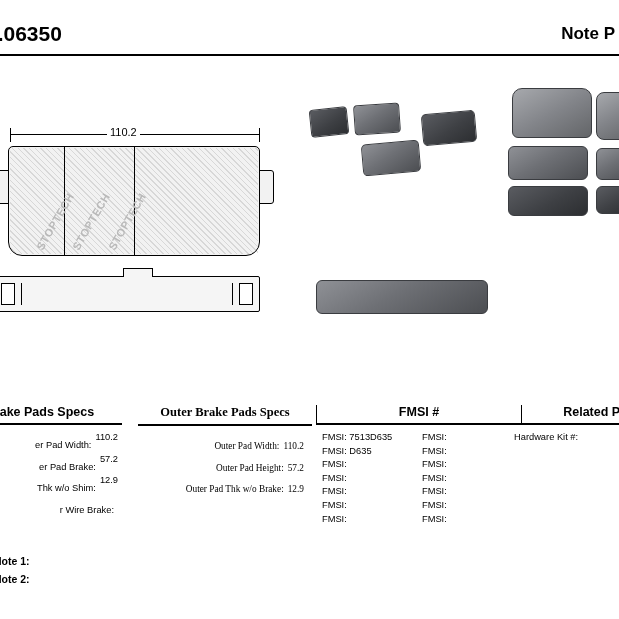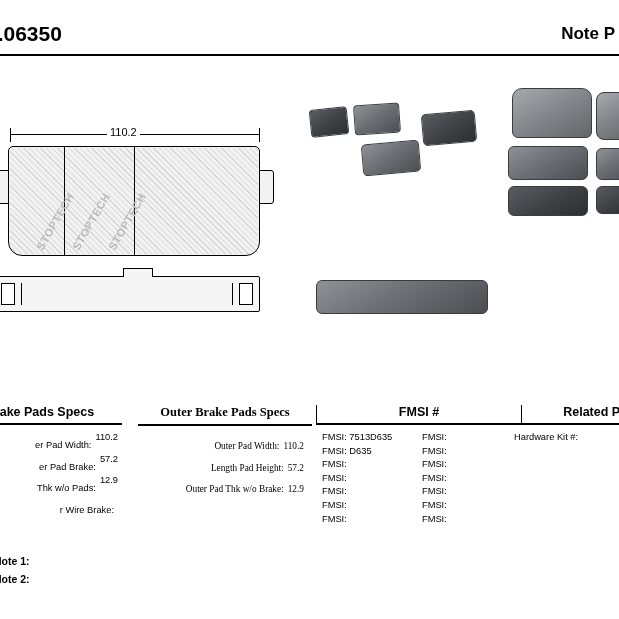--- a/index.html
+++ b/index.html
@@ -329,39 +329,39 @@
     <div class="tbl-body">
       <div class="row">
         <span class="lbl">er Pad Width:</span>
         <span class="val">110.2</span>
       </div>
       <div class="row">
         <span class="lbl">er Pad Brake:</span>
         <span class="val">57.2</span>
       </div>
       <div class="row">
-        <span class="lbl">Thk w/o Pads:</span>
+        <span class="lbl">Thk w/o Shim:</span>
         <span class="val">12.9</span>
       </div>
       <div class="row">
         <span class="lbl">r Wire Brake:</span>
         <span class="val"></span>
       </div>
     </div>
   </div>
 
   <div class="tbl" id="tbl-outer">
     <div class="tbl-head">Outer Brake Pads Specs</div>
     <div class="tbl-body">
       <div class="row">
         <span class="lbl">Outer Pad Width:</span>
         <span class="val">110.2</span>
       </div>
       <div class="row">
-        <span class="lbl">Length Pad Height:</span>
+        <span class="lbl">Outer Pad Height:</span>
         <span class="val">57.2</span>
       </div>
       <div class="row">
         <span class="lbl">Outer Pad Thk w/o Brake:</span>
         <span class="val">12.9</span>
       </div>
     </div>
   </div>
 
   <div class="tbl" id="tbl-fmsi">

